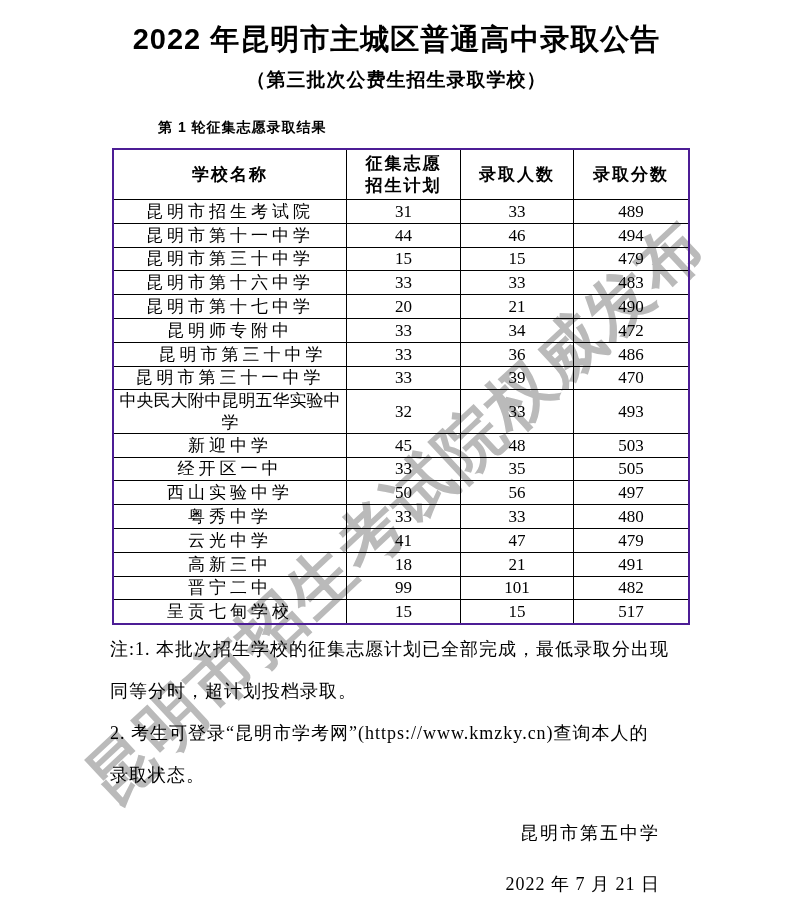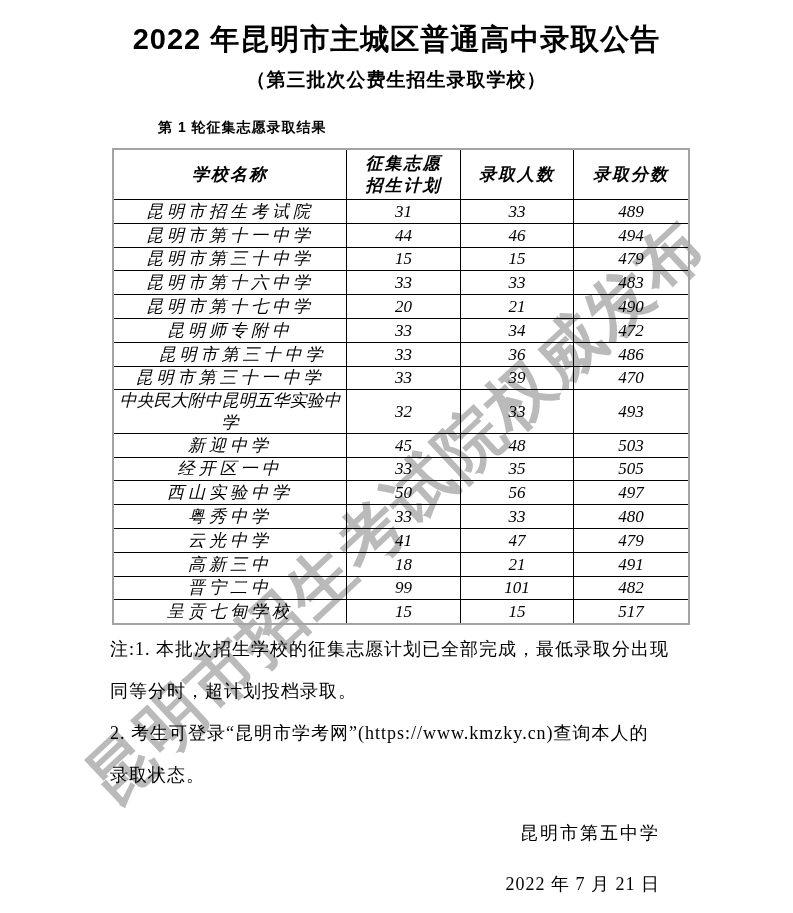--- a/index.html
+++ b/index.html
@@ -55,23 +55,22 @@
     margin: 26px 0 0 158px;
     font-family: "Liberation Sans", "DejaVu Sans", sans-serif;
     font-size: 14px;
     font-weight: bold;
     letter-spacing: 1px;
   }
   table.results {
     margin: 11px 0 12px 112px;
     width: 573px;
     border-collapse: collapse;
-    border: 2px solid #a3a3a3;
+    border: 2px solid #4c1d95;
     table-layout: fixed;
-    font-style: italic;
   }
   table.results th, table.results td {
     border: 1px solid #000;
     padding: 0;
     font-size: 17px;
     line-height: 1.25;
   }
   table.results th {
     font-weight: bold;
     text-align: center;

